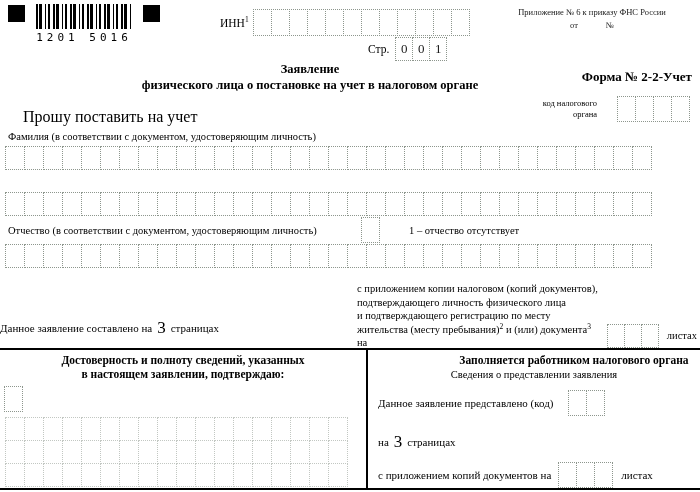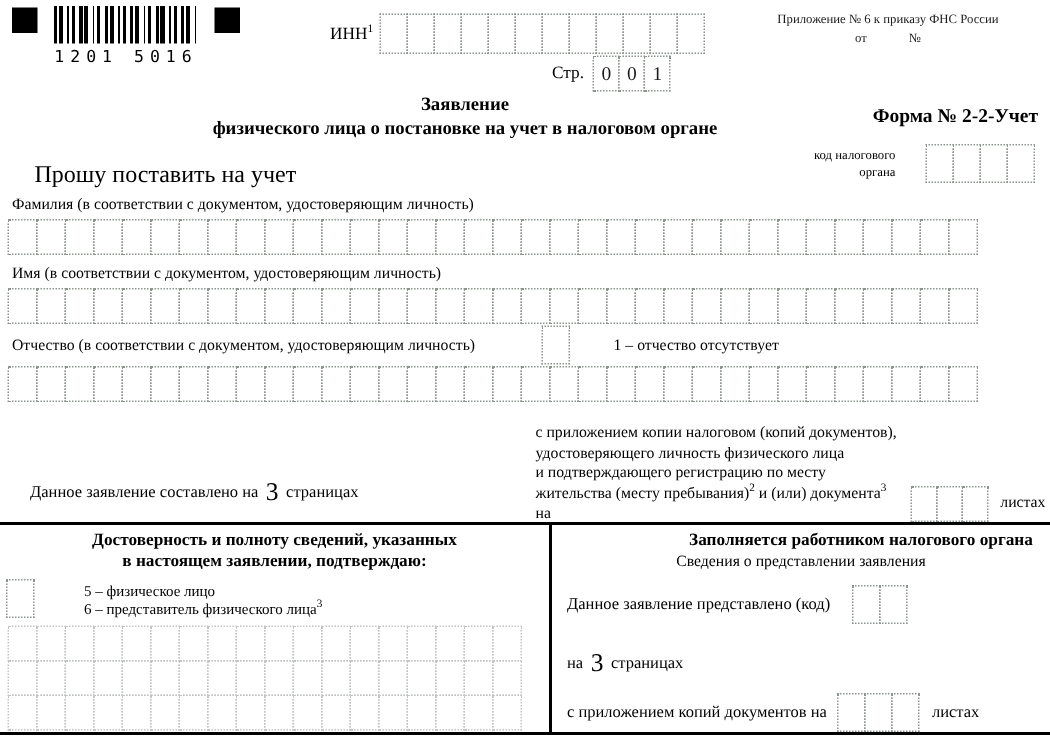--- a/index.html
+++ b/index.html
@@ -152,21 +152,20 @@
       <div class="cell"></div>
       <div class="cell"></div>
       <div class="cell"></div>
       <div class="cell"></div>
       <div class="cell"></div>
       <div class="cell"></div>
       <div class="cell"></div>
       <div class="cell"></div>
     </div>
 
-  <div class="abs lbl" style="left:8px; top:177px;">Имя (в соответствии с документом, удостоверяющим личность)</div>
   <div class="abs cellrow" style="left:6px; top:192px;">
       <div class="cell"></div>
       <div class="cell"></div>
       <div class="cell"></div>
       <div class="cell"></div>
       <div class="cell"></div>
       <div class="cell"></div>
       <div class="cell"></div>
       <div class="cell"></div>
       <div class="cell"></div>
@@ -232,29 +231,29 @@
       <div class="cell"></div>
       <div class="cell"></div>
       <div class="cell"></div>
       <div class="cell"></div>
       <div class="cell"></div>
       <div class="cell"></div>
       <div class="cell"></div>
       <div class="cell"></div>
     </div>
 
-  <div class="abs inlinefield" style="left:20px; top:316px; font-size:11px; height:24px;">
+  <div class="abs inlinefield" style="left:0; top:316px; font-size:11px; height:24px;">
     <span>Данное заявление составлено на</span>
       <span class="bignum">3</span>
       <span>страницах</span>
   </div>
 
   <div class="abs attach" style="left:357px; top:282px; width:340px;">
     <div>с приложением копии налоговом (копий документов),</div>
-    <div>удостоверяющего личность физического лица</div>
+    <div>подтверждающего личность физического лица</div>
     <div>и  подтверждающего регистрацию по месту</div>
     <div class="line4">
       <span><span>жительства (месту пребывания)</span><sup class="fn">2</sup><span> и (или) документа</span><sup class="fn">3</sup><span> на</span></span>
       <div class="cellrow cells-sm">
           <div class="cell"></div>
           <div class="cell"></div>
           <div class="cell"></div>
         </div>
       <span class="after">листах</span>
     </div>
@@ -263,24 +262,20 @@
   <div class="split">
 
     <div class="col-l">
       <div class="abs sec-head" style="left:0; top:4px; width:100%;">
         <div>Достоверность и полноту сведений, указанных</div>
         <div>в настоящем заявлении, подтверждаю:</div>
       </div>
       <div class="abs cellrow cells-box" style="left:5px; top:36px;">
           <div class="cell"></div>
         </div>
-      <div class="abs opt" style="left:56px; top:39px;">
-        <div>5 – физическое лицо</div>
-        <div><span>6 – представитель физического лица</span><sup class="fn">3</sup></div>
-      </div>
       <div class="abs" style="left:6px; top:67px;">
         <div class="cellrow cells-light">
             <div class="cell"></div>
             <div class="cell"></div>
             <div class="cell"></div>
             <div class="cell"></div>
             <div class="cell"></div>
             <div class="cell"></div>
             <div class="cell"></div>
             <div class="cell"></div>

